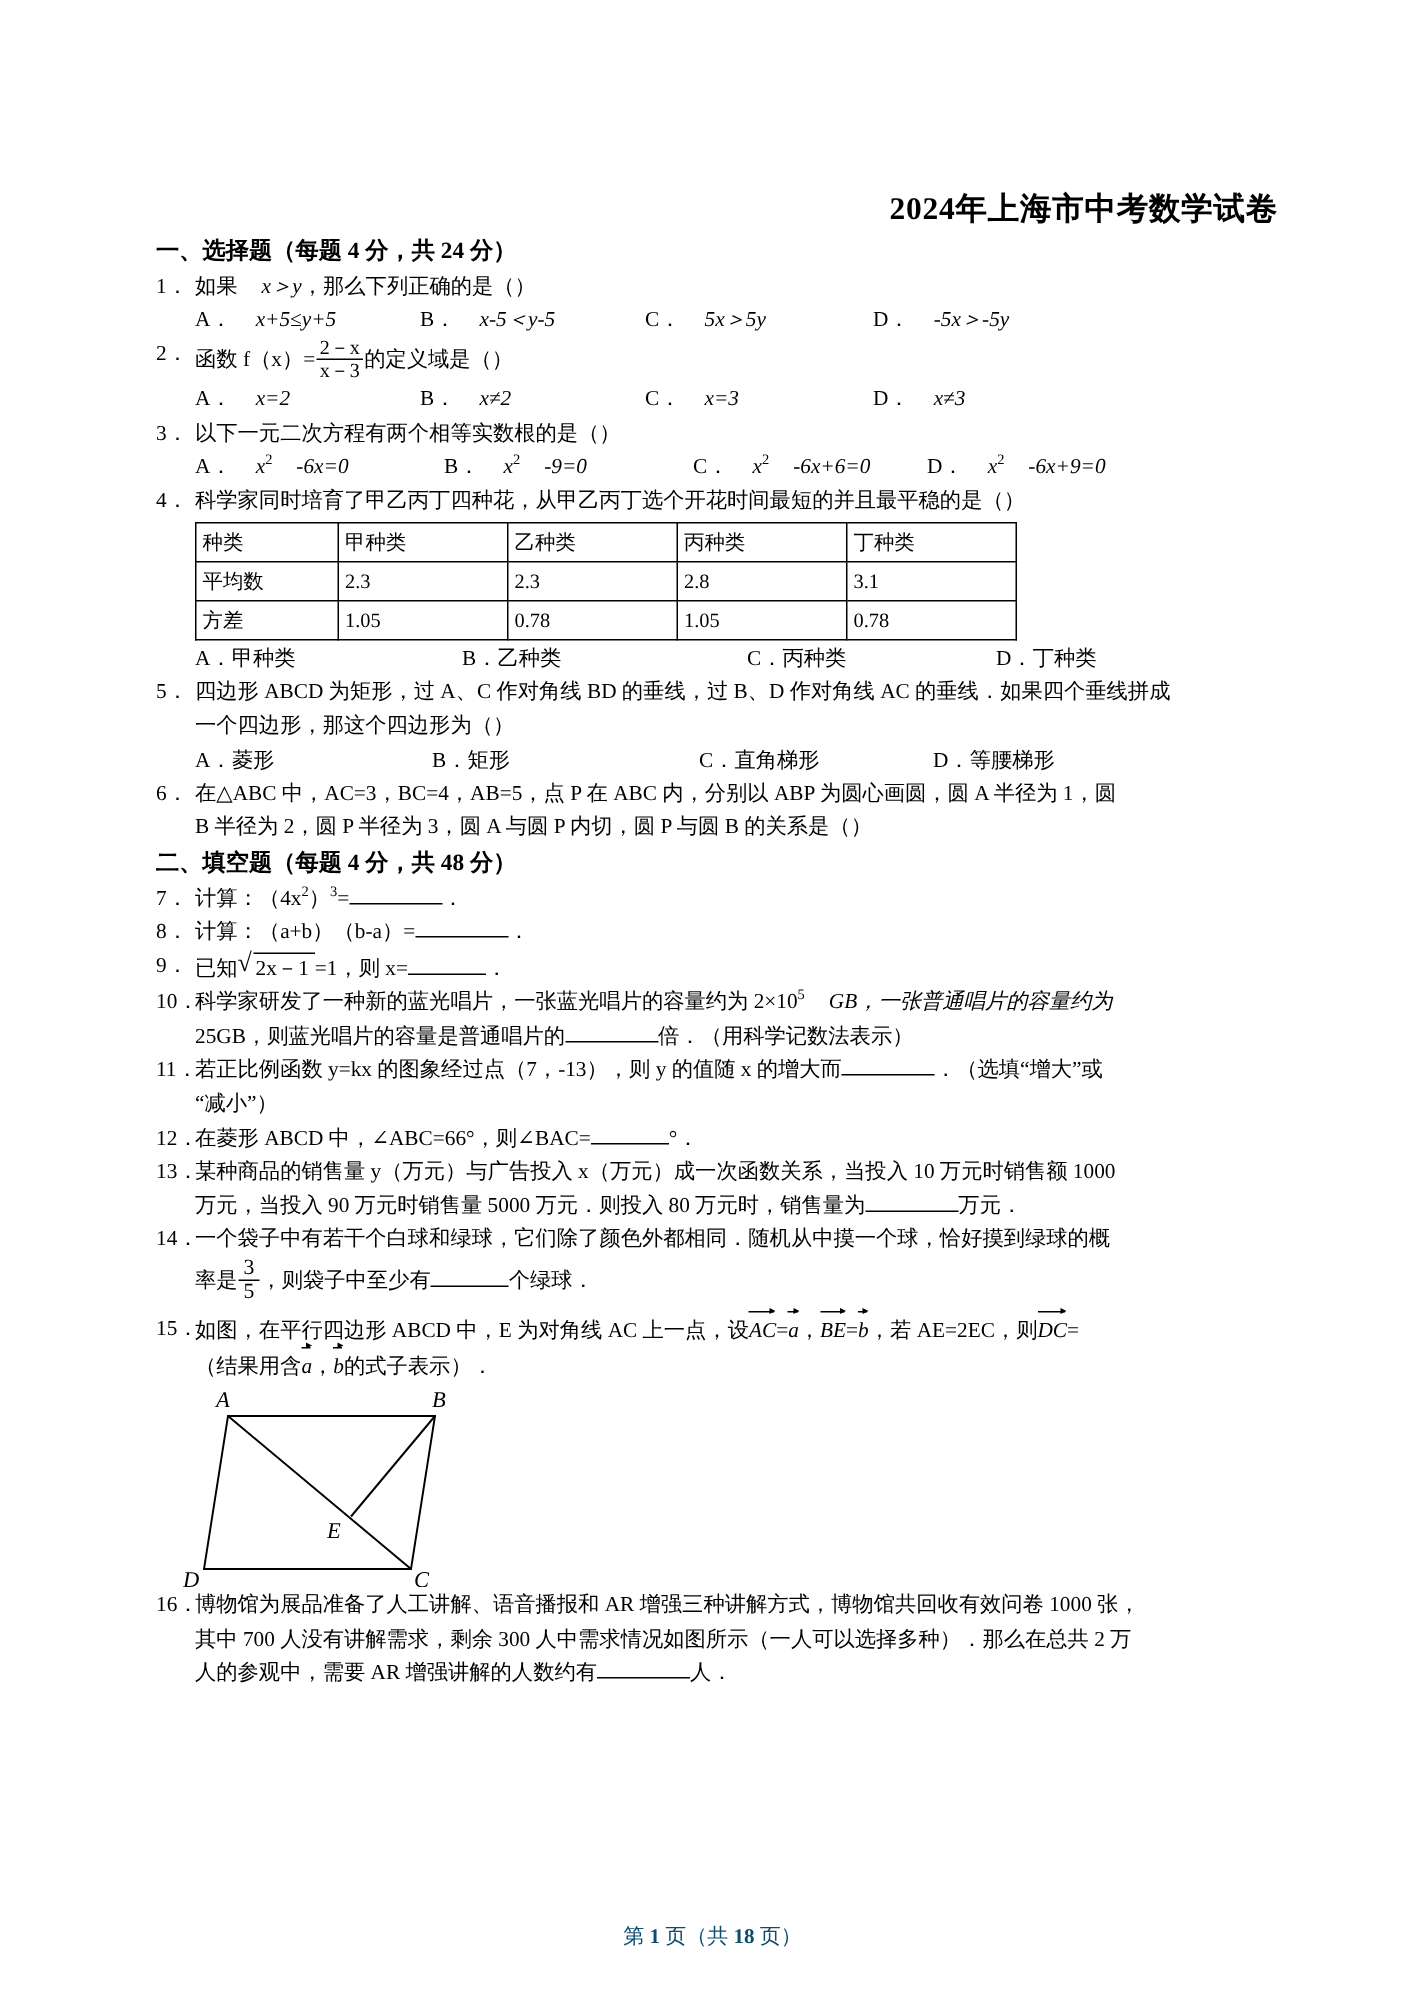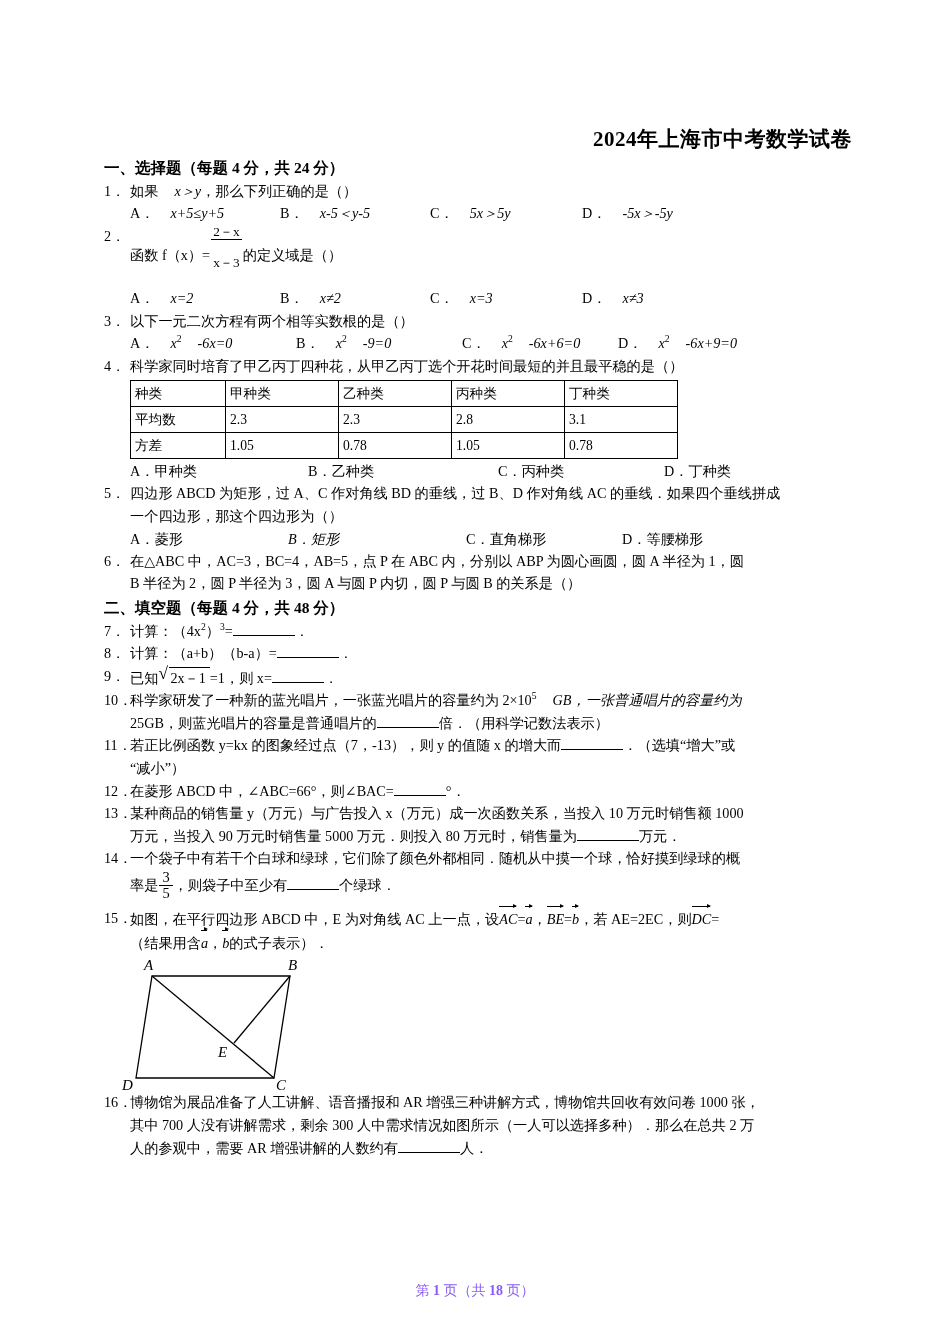--- a/index.html
+++ b/index.html
@@ -72,38 +72,38 @@
   .w-b { width: 150px; }
   .w-c { width: 152px; }
   .w-d { width: auto; }
   .w-a3 { width: 166px; }
   .w-b3 { width: 166px; }
   .w-c3 { width: 156px; }
   .w-a4 { width: 178px; }
   .w-b4 { width: 190px; }
   .w-c4 { width: 166px; }
   .w-a5 { width: 158px; }
-  .w-b5 { width: 178px; font-style: italic; }
+  .w-b5 { width: 178px; }
   .w-c5 { width: 156px; }
   i, .it { font-style: italic; margin-left: 16px; }
   sup { font-size: 0.68em; vertical-align: super; line-height: 0; }
 
   
   .frac {
     display: inline-block;
     vertical-align: middle;
     text-align: center;
     font-size: 0.94em;
     line-height: 1.08;
     margin: 0 1px;
     position: relative;
     top: -1px;
   }
   .frac .n { display: block; padding: 0 2px; }
-  .frac .d { display: block; padding: 16px 2px; border-top: 1.2px solid #000; }
+  .frac .d { display: block; padding: 0 2px; border-top: 1.2px solid #000; }
 
   .frac-big {
     display: inline-block;
     vertical-align: middle;
     text-align: center;
     font-size: 1.02em;
     line-height: 1.04;
     margin: 0 1px;
     position: relative;
     top: -1px;
@@ -190,21 +190,21 @@
   }
   .figure-wrap svg { display: block; }
 
   .footer {
     position: absolute;
     left: 0;
     right: 0;
     bottom: 44px;
     text-align: center;
     font-size: 14px;
-    color: #8b5cf6;
+    color: #0c4a6e;
   }
   .footer b { font-weight: bold; }
 </style>
 </head>
 <body>
 
 <div class="page">
   <div class="content">
 
     <div class="doc-title">2024年上海市中考数学试卷</div>

